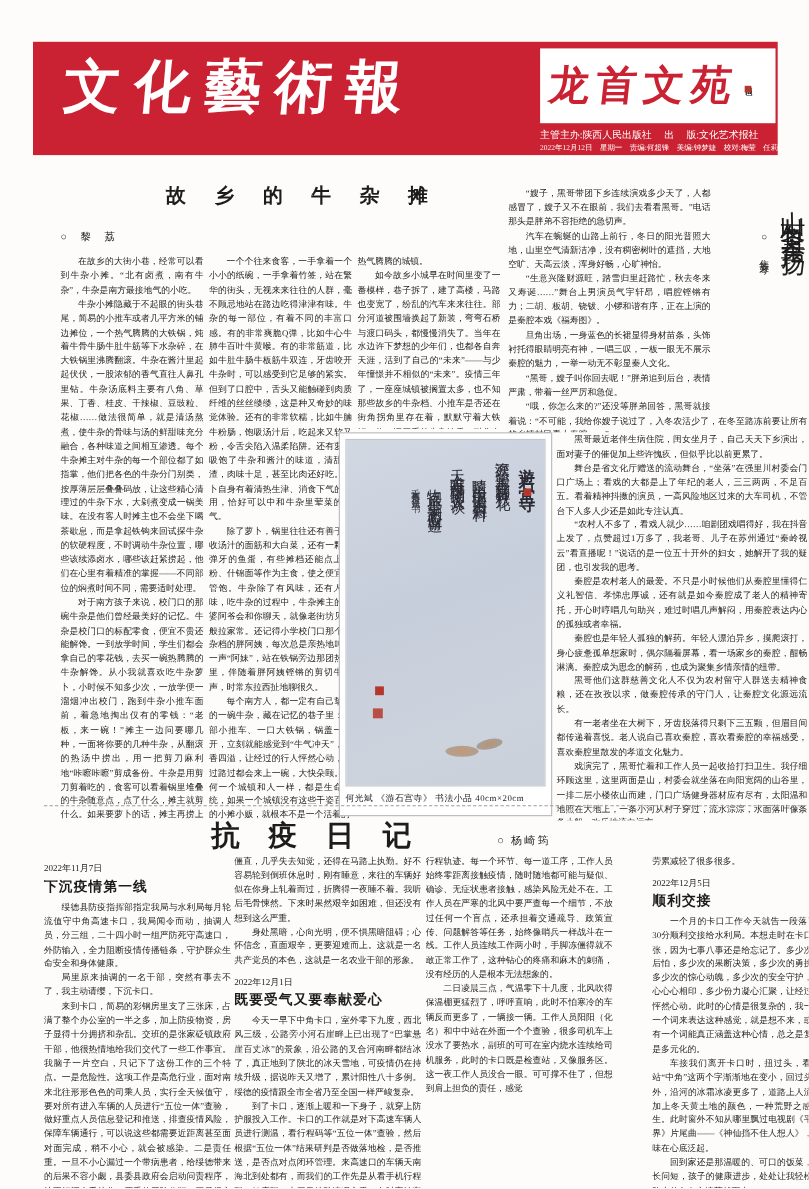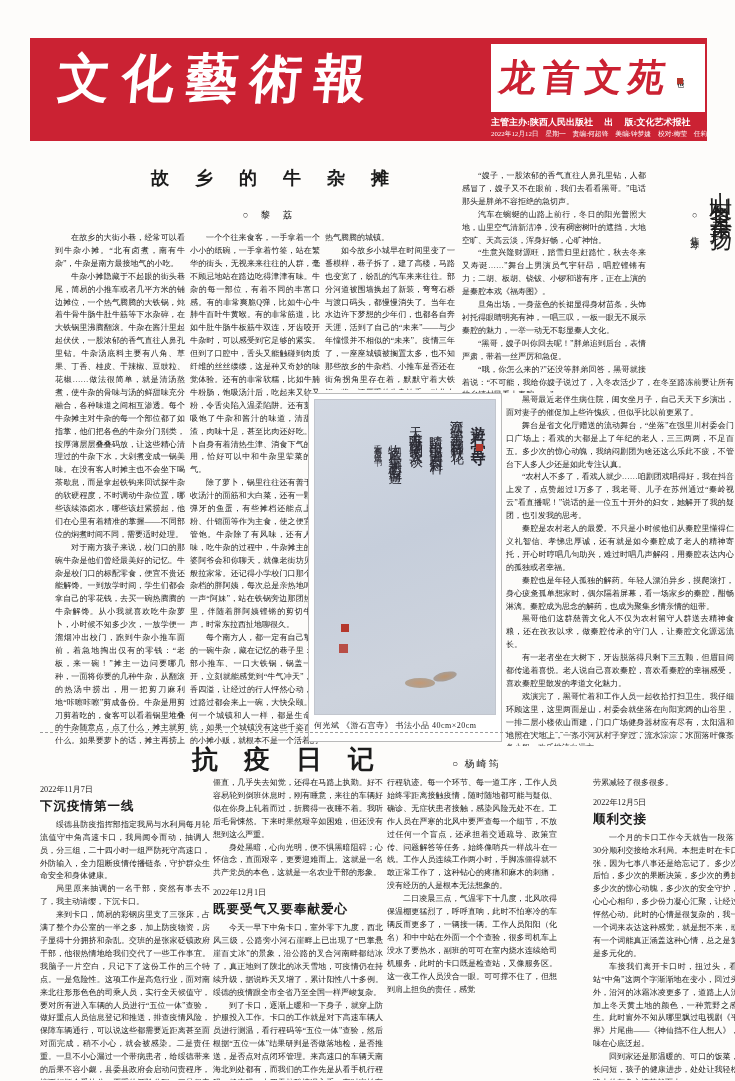--- a/index.html
+++ b/index.html
@@ -11,36 +11,36 @@
   #banner{left:30px;top:38px;width:677px;height:103px;background:#cb2233}
   #paper-name{position:absolute;left:28px;top:6px;font-size:52px;font-weight:bold;color:#ffffff;
               letter-spacing:12px;transform:skewX(-5deg);white-space:nowrap}
   #supp-box{position:absolute;left:461px;top:6px;width:214px;height:68px;background:#ffffff;
             display:flex;align-items:center}
   #supp-title{font-size:37px;font-weight:bold;color:#cb2233;letter-spacing:6px;padding-left:8px;
               transform:skewX(-6deg);white-space:nowrap}
   #supp-sign{width:14px;margin-left:2px;display:flex;flex-direction:column;align-items:center}
   #supp-sign .sign{writing-mode:vertical-rl;font-size:7px;color:#111;letter-spacing:1px}
   #supp-sign .mini-seal{width:6px;height:6px;background:#b5372c;margin-top:2px}
-  #pub-line{position:absolute;left:461px;top:78px;width:216px;font-size:9px;font-weight:bold;
+  #pub-line{position:absolute;left:461px;top:78px;width:216px;font-size:9px;font-weight:normal;
             color:#ffffff;white-space:nowrap}
   #date-line{position:absolute;left:461px;top:91px;width:216px;font-size:6.8px;color:#ffffff;white-space:nowrap}
 
   
   .txtcol{position:absolute;overflow:hidden;font-size:8px;line-height:12.9px;text-align:justify}
   .blk{text-align:justify}
   .blk-p{text-indent:2em}
   .blk-c{text-indent:0}
   .blk-d{font-size:8.2px;margin:7px 0 3px;text-indent:0;text-align:left}
   .blk-h{font-weight:bold;font-size:12.5px;text-indent:0;margin:2px 0 6px;letter-spacing:1px}
 
   
   #main-title{left:55px;top:166px;width:430px;text-align:center;font-size:18px;font-weight:bold;
               letter-spacing:26px;text-indent:26px;white-space:nowrap}
-  #main-author{left:55px;top:209px;width:430px;text-align:center;font-size:9.5px;letter-spacing:5px}
+  #main-author{left:55px;top:209px;width:430px;text-align:left;font-size:9.5px;letter-spacing:5px}
   #mcol1{left:55px;top:232px;width:130px;height:514px}
   #mcol2{left:190px;top:232px;width:130px;height:514px}
   #mcol3{left:325px;top:232px;width:130px;height:158px}
 
   
   #side-a{left:462px;top:170px;width:272px;height:223px}
   #side-b{left:506px;top:394px;width:228px;height:352px}
   #side-title-box{float:right;width:88px;height:202px;display:flex;flex-direction:row;
                   justify-content:flex-end;padding-top:4px}
   .vauthor{writing-mode:vertical-rl;font-size:9px;letter-spacing:3px;margin-top:36px;margin-right:8px}
@@ -135,31 +135,31 @@
   </div>
   <div id="fig-caption">何光斌 《游石宫寺》 书法小品 40cm×20cm</div>
 </div>
 
 <div class="txtcol" id="side-a">
   <div id="side-title-box">
     <div class="vauthor">○ 焦芳琴</div>
     <div class="vtitle">山村冬月秦声扬</div>
   </div>
   <div>
-      <div class="blk blk-p">“嫂子，一股浓郁的香气直往人鼻孔里钻，人都感冒了，嫂子又不在眼前，我们去看看黑哥。”电话那头是胖弟不容拒绝的急切声。</div>
+      <div class="blk blk-p">“嫂子，黑哥带团下乡连续演戏多少天了，人都感冒了，嫂子又不在眼前，我们去看看黑哥。”电话那头是胖弟不容拒绝的急切声。</div>
       <div class="blk blk-p">汽车在蜿蜒的山路上前行，冬日的阳光普照大地，山里空气清新洁净，没有稠密树叶的遮挡，大地空旷、天高云淡，浑身好畅，心旷神怡。</div>
       <div class="blk blk-p">“生意兴隆财源旺，踏雪归里赶路忙，秋去冬来又寿诞……”舞台上男演员气宇轩昂，唱腔铿锵有力；二胡、板胡、铙钹、小锣和谐有序，正在上演的是秦腔本戏《福寿图》。</div>
       <div class="blk blk-p">旦角出场，一身蓝色的长裙显得身材苗条，头饰衬托得眼睛明亮有神，一唱三叹，一板一眼无不展示秦腔的魅力，一举一动无不彰显秦人文化。</div>
       <div class="blk blk-p">“黑哥，嫂子叫你回去呢！”胖弟追到后台，表情严肃，带着一丝严厉和急促。</div>
       <div class="blk blk-p">“哦，你怎么来的?”还没等胖弟回答，黑哥就接着说：“不可能，我给你嫂子说过了，入冬农活少了，在冬至路冻前要让所有的乡镇村民看上秦腔……”</div>
     </div>
 </div>
 <div class="txtcol" id="side-b">
     <div class="blk blk-p">黑哥最近老伴生病住院，闺女坐月子，自己天天下乡演出，面对妻子的催促加上些许愧疚，但似乎比以前更累了。</div>
-    <div class="blk blk-p">舞台是省文化厅赠送的流动舞台，“坐落”在强里川村委会门口广场上；看戏的大都是上了年纪的老人，三三两两，不足百五。多少次的惊心动魄，我纳闷剧团为啥还这么乐此不疲，不管台下人多人少还是如此专注认真。</div>
+    <div class="blk blk-p">舞台是省文化厅赠送的流动舞台，“坐落”在强里川村委会门口广场上；看戏的大都是上了年纪的老人，三三两两，不足百五。看着精神抖擞的演员，一高风险地区过来的大车司机，不管台下人多人少还是如此专注认真。</div>
     <div class="blk blk-p">“农村人不多了，看戏人就少……咱剧团戏唱得好，我在抖音上发了，点赞超过1万多了，我老哥、儿子在苏州通过“秦岭视云”看直播呢！”说话的是一位五十开外的妇女，她解开了我的疑团，也引发我的思考。</div>
     <div class="blk blk-p">秦腔是农村老人的最爱。不只是小时候他们从秦腔里懂得仁义礼智信、孝悌忠厚诚，还有就是如今秦腔成了老人的精神寄托，开心时哼唱几句助兴，难过时唱几声解闷，用秦腔表达内心的孤独或者幸福。</div>
     <div class="blk blk-p">秦腔也是年轻人孤独的解药。年轻人漂泊异乡，摸爬滚打，身心疲惫孤单想家时，偶尔隔着屏幕，看一场家乡的秦腔，酣畅淋漓。秦腔成为思念的解药，也成为聚集乡情亲情的纽带。</div>
     <div class="blk blk-p">黑哥他们这群慈善文化人不仅为农村留守人群送去精神食粮，还在孜孜以求，做秦腔传承的守门人，让秦腔文化源远流长。</div>
     <div class="blk blk-p">有一老者坐在大树下，牙齿脱落得只剩下三五颗，但眉目间都传递着喜悦。老人说自己喜欢秦腔，喜欢看秦腔的幸福感受，喜欢秦腔里散发的孝道文化魅力。</div>
     <div class="blk blk-p">戏演完了，黑哥忙着和工作人员一起收拾打扫卫生。我仔细环顾这里，这里两面是山，村委会就坐落在向阳宽阔的山谷里，一排二层小楼依山而建，门口广场健身器材应有尽有，太阳温和地照在大地上，一条小河从村子穿过，流水淙淙，水面落叶像条条小船，欢乐地流向远方。</div>
   </div>
 
 <div class="abs" id="divider"></div>
 <div class="abs" id="diary-title">抗疫日记</div>

